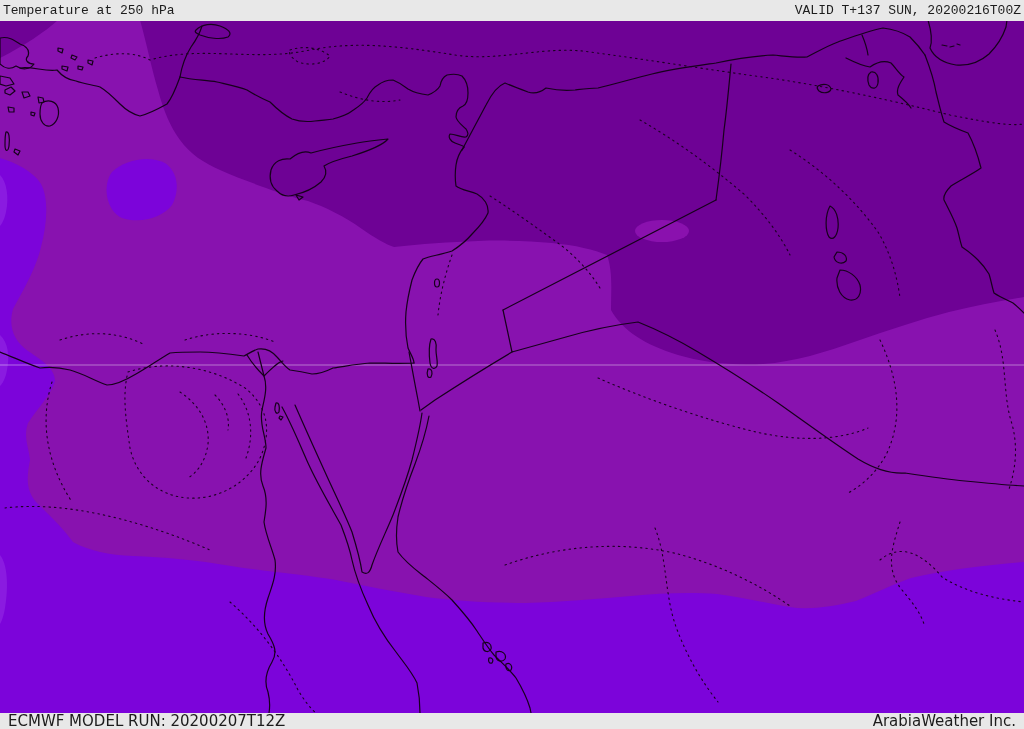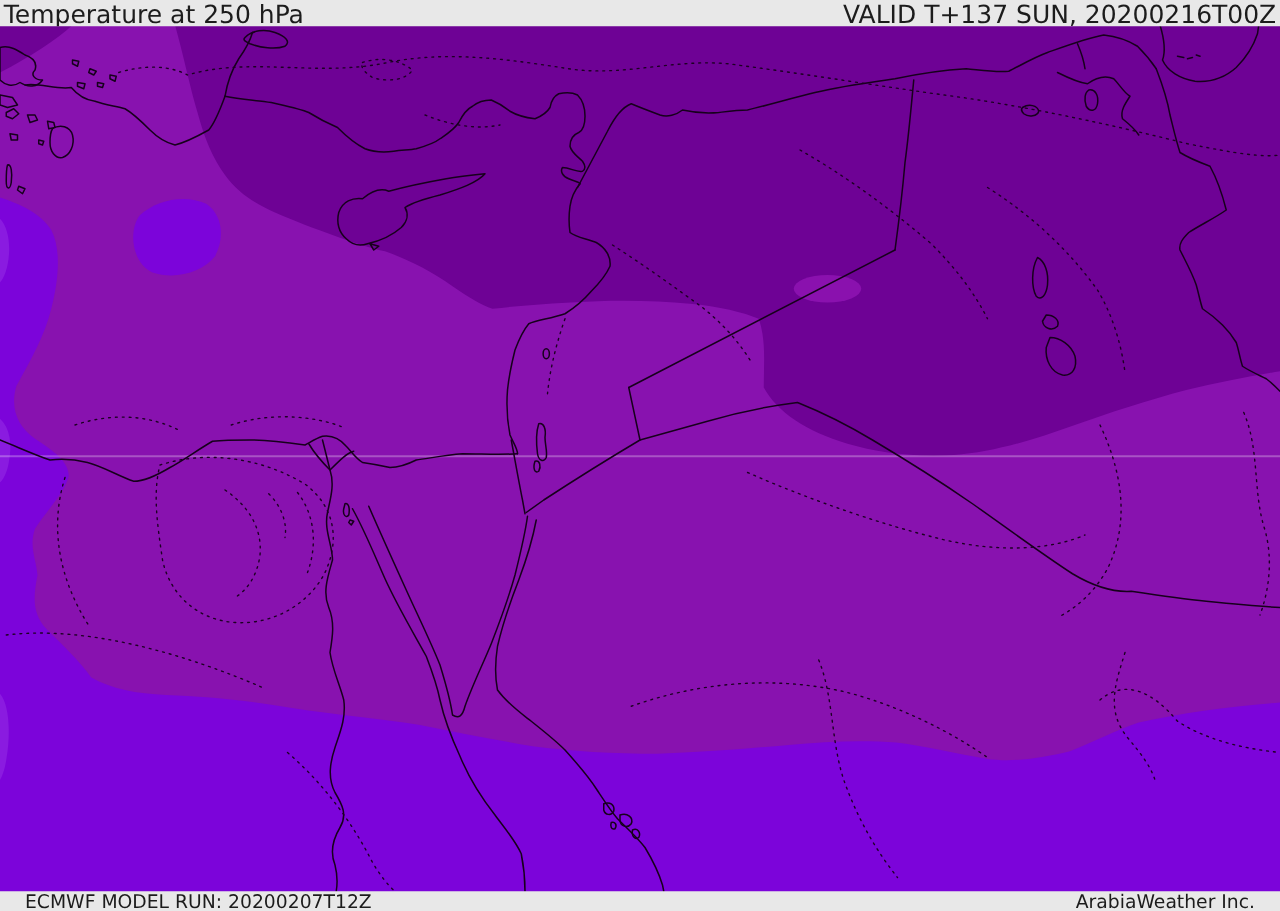--- a/index.html
+++ b/index.html
@@ -6,22 +6,22 @@
   .screen{
     position:relative;width:1024px;height:729px;overflow:hidden;
     background:#8812af;font-family:"DejaVu Sans","Liberation Sans",sans-serif;
   }
   .mapsvg{position:absolute;left:0;top:0;width:1024px;height:729px;display:block;}
   .bar{
     position:absolute;left:0;width:1024px;background:#e8e8e8;color:#1c1c1c;
     display:flex;justify-content:space-between;align-items:flex-end;
     box-sizing:border-box;z-index:5;white-space:nowrap;overflow:hidden;
   }
-  .bar.top{top:0;height:21px;font-size:20px;padding:0 3px;line-height:20px;}
-  .bar.bottom{top:713px;height:16px;font-size:15px;padding:0 20px;line-height:15px;}
+  .bar.top{top:0;height:21px;font-size:13px;padding:0 3px;line-height:20px;font-family:Liberation Mono, monospace;}
+  .bar.bottom{top:713px;height:16px;font-size:15px;padding:0 8px;line-height:15px;}
   .bar span{display:inline-block;}
 </style>
 </head>
 <body>
 
 <div class="screen">
 
   <svg class="mapsvg" viewBox="0 0 1024 729">
 
     <g>

